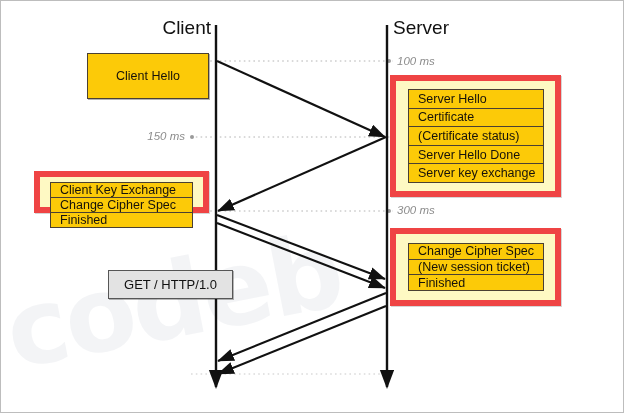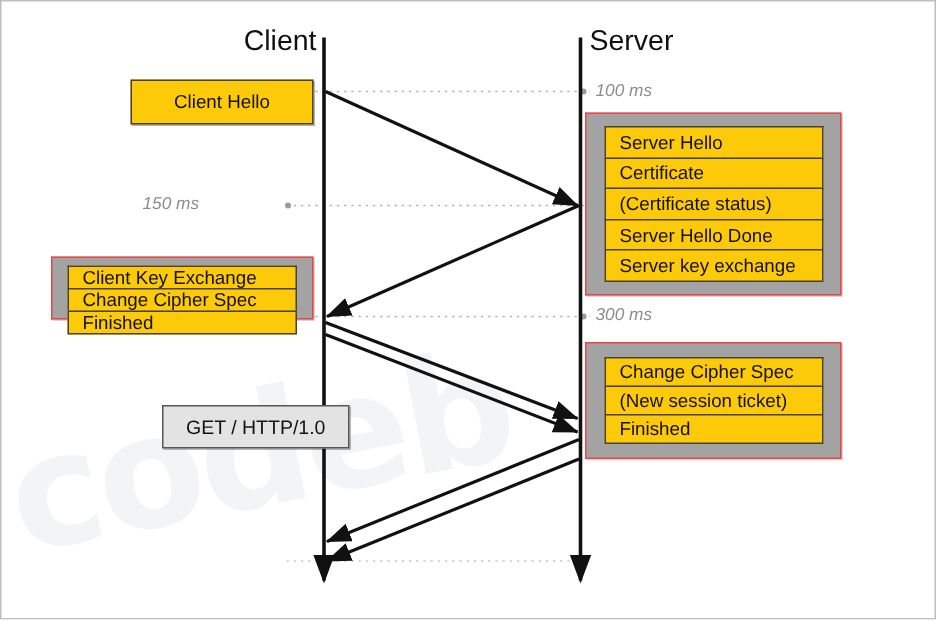--- a/index.html
+++ b/index.html
@@ -63,21 +63,21 @@
   
   .time-label {
     position: absolute;
     font-size: 11.5px;
     color: #8d8d8d;
     z-index: 4;
     white-space: nowrap;
     font-style: italic;
   }
   #t-100 { left: 396px; top: 54px; }
-  #t-150 { left: 94px;  top: 129px; width: 90px; }
+  #t-150 { left: 94px;  top: 129px; width: 90px; text-align: right; }
   #t-200 { left: 396px; top: 203px; }
 
   
   .msg-box {
     position: absolute;
     background: #fcca08;
     border: 1px solid #4a4033;
     box-sizing: border-box;
     font-size: 12.5px;
     color: #16120b;
@@ -88,22 +88,22 @@
     white-space: nowrap;
   }
   .msg-box.standalone {
     justify-content: center;
     padding-left: 0;
     box-shadow: 1px 1px 0 rgba(0,0,0,0.30);
   }
   
   .flight-group {
     position: absolute;
-    background: #a3a3a3;
-    border: 1px solid #ef4444;
+    background: #fef9c3;
+    border: 6px solid #ef4444;
     box-sizing: border-box;
     z-index: 3;
     box-shadow: 1px 1px 0 rgba(0,0,0,0.16);
   }
   .flight-group .stack {
     position: absolute;
     left: 12px;
     top: 8px;
     right: 11px;
     bottom: 8px;
@@ -181,21 +181,21 @@
     </g>
   </svg>
 
   <div class="participant-label" id="client-label">Client</div>
   <div class="participant-label" id="server-label">Server</div>
 
   <div class="time-label" id="t-100">100 ms</div>
   <div class="time-label" id="t-150">150 ms</div>
   <div class="time-label" id="t-200">300 ms</div>
 
-  <div class="msg-box standalone" style="left:86px; top:52px; width:122px; height:30px;">Client Hello</div>
+  <div class="msg-box standalone" style="left:86px; top:52px; width:122px; height:46px;">Client Hello</div>
 
   <div class="flight-group" style="left:389px; top:74px; width:171px; height:122px;">
     <div class="stack">
       <div class="msg-box">Server Hello</div>
       <div class="msg-box">Certificate</div>
       <div class="msg-box">(Certificate status)</div>
       <div class="msg-box">Server Hello Done</div>
       <div class="msg-box">Server key exchange</div>
     </div>
   </div>

